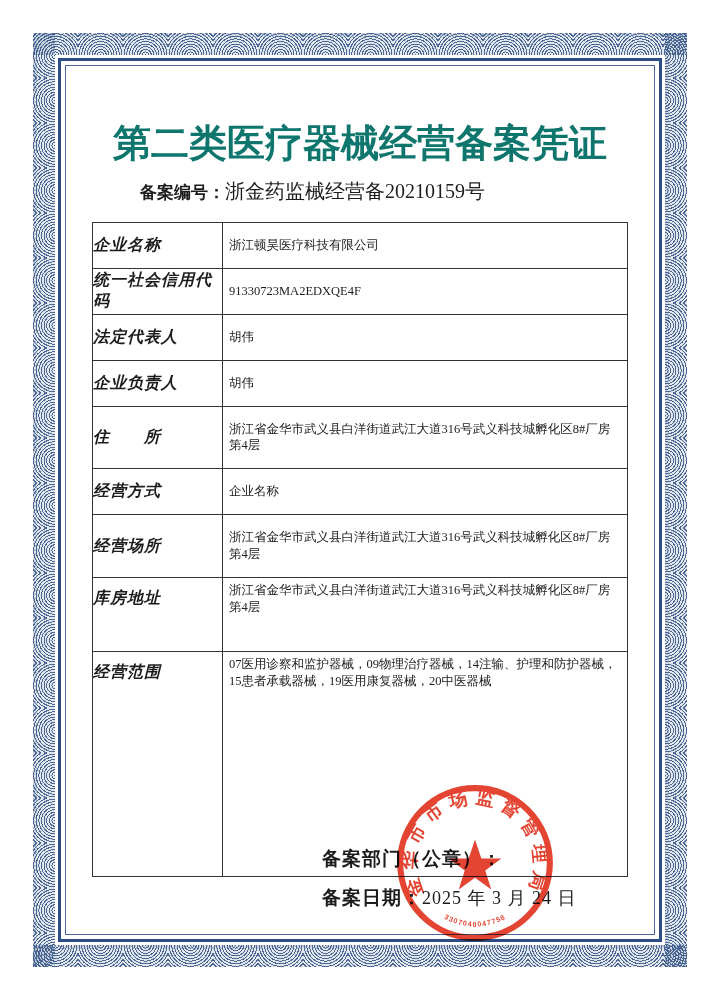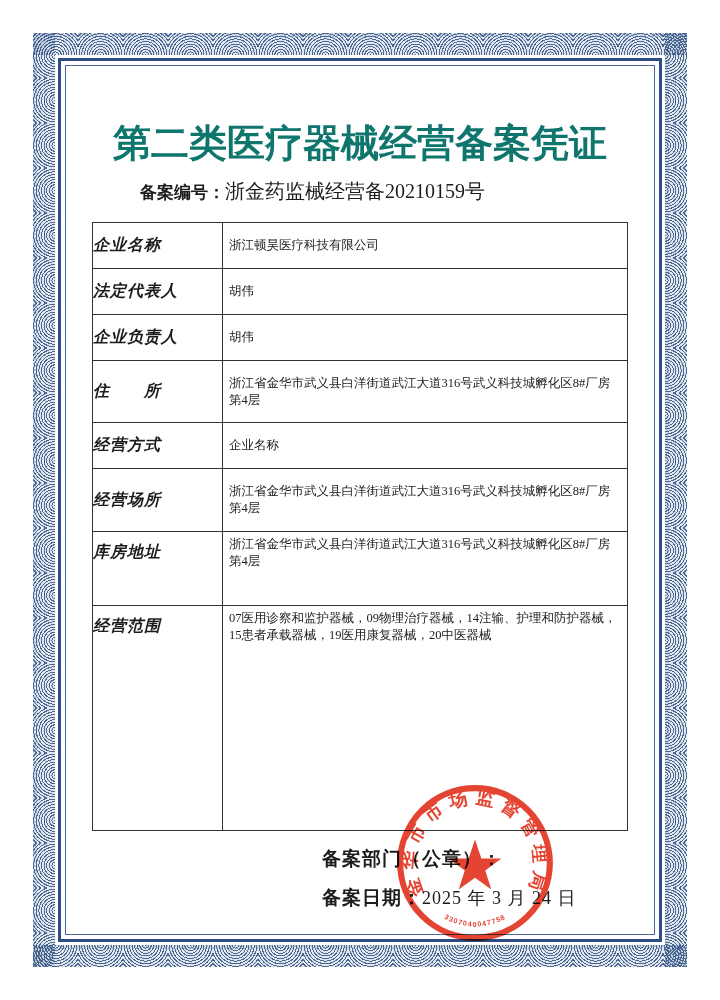--- a/index.html
+++ b/index.html
@@ -113,20 +113,24 @@
   <div class="record-line">
     <span class="record-label">备案编号：</span><span class="record-value">浙金药监械经营备20210159号</span>
   </div>
 
   <table class="cert-table">
     <tbody>
       <tr class="r1">
         <td class="lbl">企业名称</td>
         <td class="val">浙江顿昊医疗科技有限公司</td>
       </tr>
+      <tr class="r2">
+        <td class="lbl">统一社会信用代码</td>
+        <td class="val">91330723MA2EDXQE4F</td>
+      </tr>
       <tr class="r3">
         <td class="lbl">法定代表人</td>
         <td class="val">胡伟</td>
       </tr>
       <tr class="r4">
         <td class="lbl">企业负责人</td>
         <td class="val">胡伟</td>
       </tr>
       <tr class="r5">
         <td class="lbl">住　　所</td>

